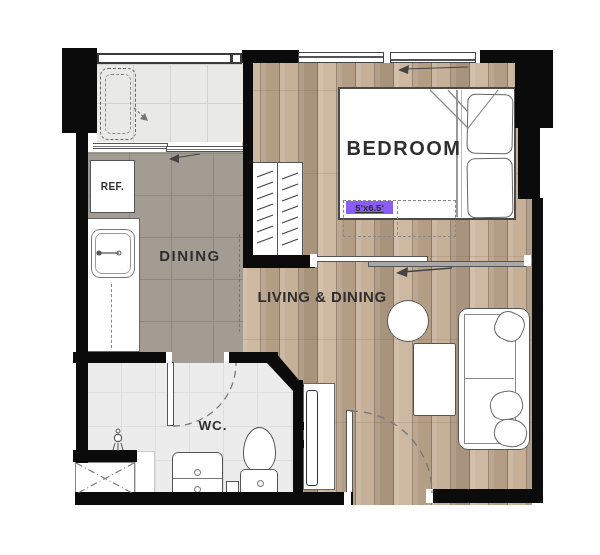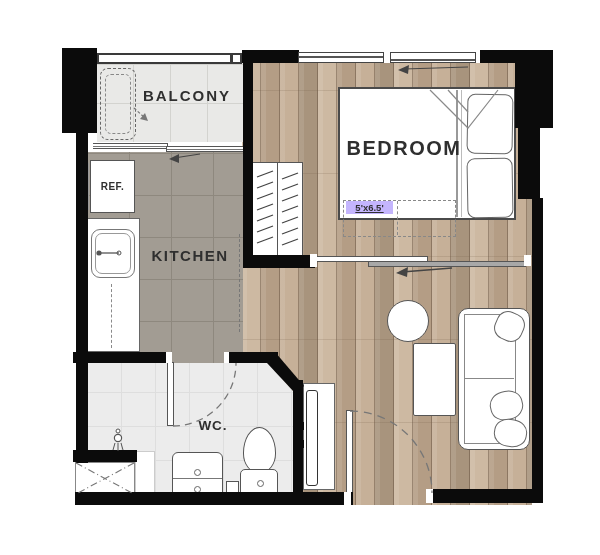--- a/index.html
+++ b/index.html
@@ -82,21 +82,21 @@
   <div class="furn" style="left:338px;top:87px;width:178px;height:133px;border:2px solid #4a4a4a;">
     <div class="abs" style="left:116px;top:1px;width:1.5px;height:127px;background:#999;"></div>
     <div class="abs" style="left:121px;top:1px;width:1px;height:127px;background:#bbb;"></div>
     <div class="abs nofill" style="left:127px;top:5px;width:44px;height:58px;border:1.5px solid #666;border-radius:8px;transform:rotate(1deg);background:#fff;"></div>
     <div class="abs nofill" style="left:127px;top:69px;width:44px;height:58px;border:1.5px solid #666;border-radius:8px;transform:rotate(-1deg);background:#fff;"></div>
   </div>
 
   <div class="abs" style="left:343px;top:200px;width:113px;height:37px;border:1.5px dashed #888;box-sizing:border-box;">
     <div class="dash-v" style="left:53px;top:0;height:34px;"></div>
   </div>
-  <div class="lbl" style="left:346px;top:201px;width:47px;height:13px;font-size:9.5px;font-weight:700;background:#c4b5fd;line-height:13px;text-decoration:underline;">5'x6.5'</div>
+  <div class="lbl" style="left:346px;top:201px;width:47px;height:13px;font-size:9.5px;font-weight:700;background:#8b5cf6;line-height:13px;text-decoration:underline;">5'x6.5'</div>
 
   <div class="furn" style="left:387px;top:300px;width:42px;height:42px;border-radius:50%;"></div>
   <div class="furn" style="left:413px;top:343px;width:43px;height:73px;border-radius:2px;"></div>
   <div class="furn" style="left:458px;top:308px;width:72px;height:142px;border-radius:10px;">
     <div class="abs nofill" style="left:5px;top:5px;width:50px;height:128px;border:1px solid #888;"></div>
     <div class="abs" style="left:5px;top:69px;width:50px;height:1px;background:#888;"></div>
     <div class="abs nofill" style="left:36px;top:3px;width:27px;height:27px;border:1.5px solid #666;border-radius:40%;transform:rotate(24deg);background:#fff;"></div>
     <div class="abs nofill" style="left:31px;top:82px;width:31px;height:27px;border:1.5px solid #666;border-radius:45%;transform:rotate(-14deg);background:#fff;"></div>
     <div class="abs nofill" style="left:35px;top:110px;width:31px;height:26px;border:1.5px solid #666;border-radius:45%;transform:rotate(9deg);background:#fff;"></div>
   </div>
@@ -216,18 +216,18 @@
       <line x1="282" y1="179" x2="298" y2="173"></line>
         <line x1="282" y1="190" x2="298" y2="184"></line>
       <line x1="282" y1="201" x2="298" y2="195"></line>
         <line x1="282" y1="212" x2="298" y2="206"></line>
       <line x1="282" y1="223" x2="298" y2="217"></line>
         <line x1="282" y1="234" x2="298" y2="228"></line>
       <line x1="282" y1="245" x2="298" y2="239"></line>
     </g>
   </svg>
 
-  <div class="lbl" style="left:127px;top:87px;width:120px;font-size:15px;letter-spacing:2px;">BALCONY</div>
   <div class="lbl" style="left:344px;top:137px;width:120px;font-size:20px;letter-spacing:1.5px;">BEDROOM</div>
-  <div class="lbl" style="left:130px;top:247px;width:120px;font-size:15px;letter-spacing:1.5px;">KITCHEN</div>
+  <div class="lbl" style="left:130px;top:247px;width:120px;font-size:15px;letter-spacing:1.5px;">DINING</div>
+  <div class="lbl" style="left:240px;top:288px;width:164px;font-size:15px;letter-spacing:0.5px;">LIVING &amp; DINING</div>
   <div class="lbl" style="left:183px;top:418px;width:60px;font-size:13.5px;letter-spacing:1px;">WC.</div>
 
 </div>
 
 </body></html>

